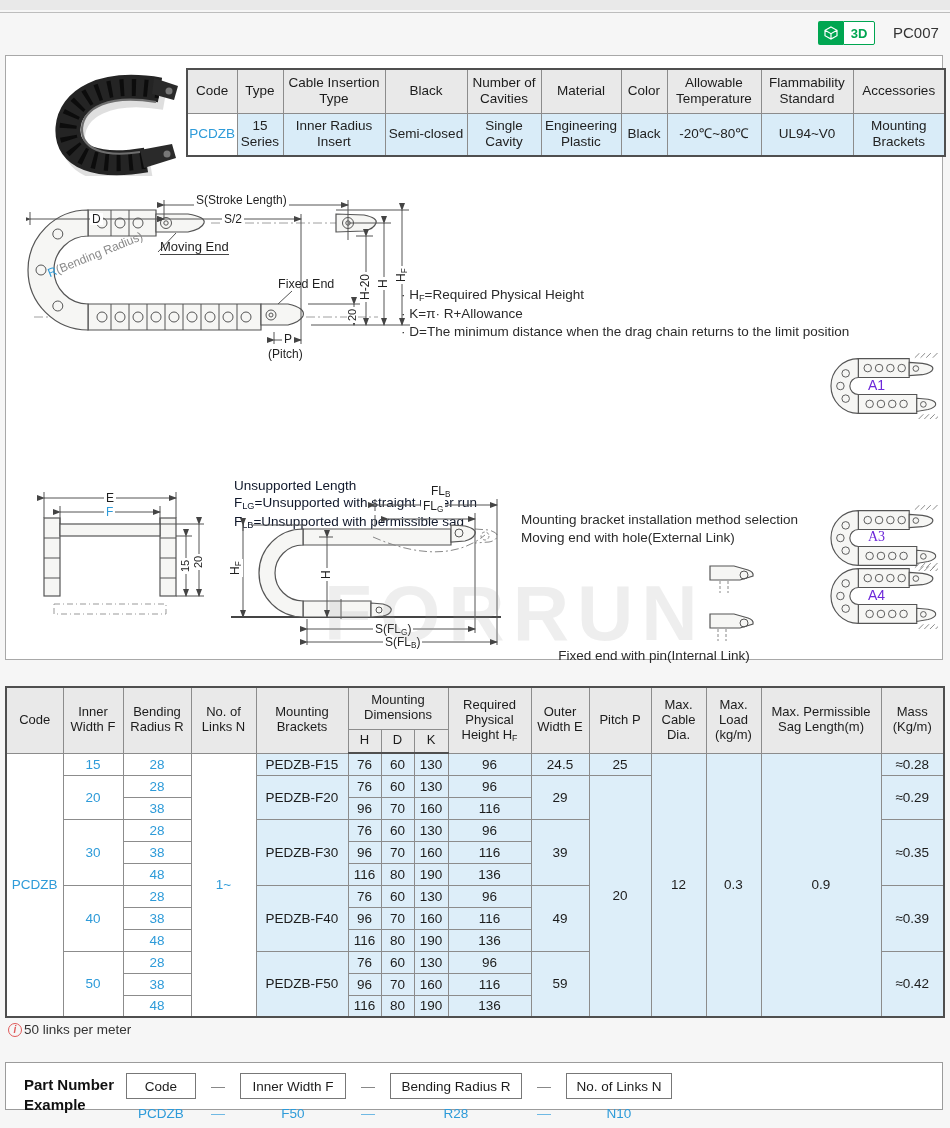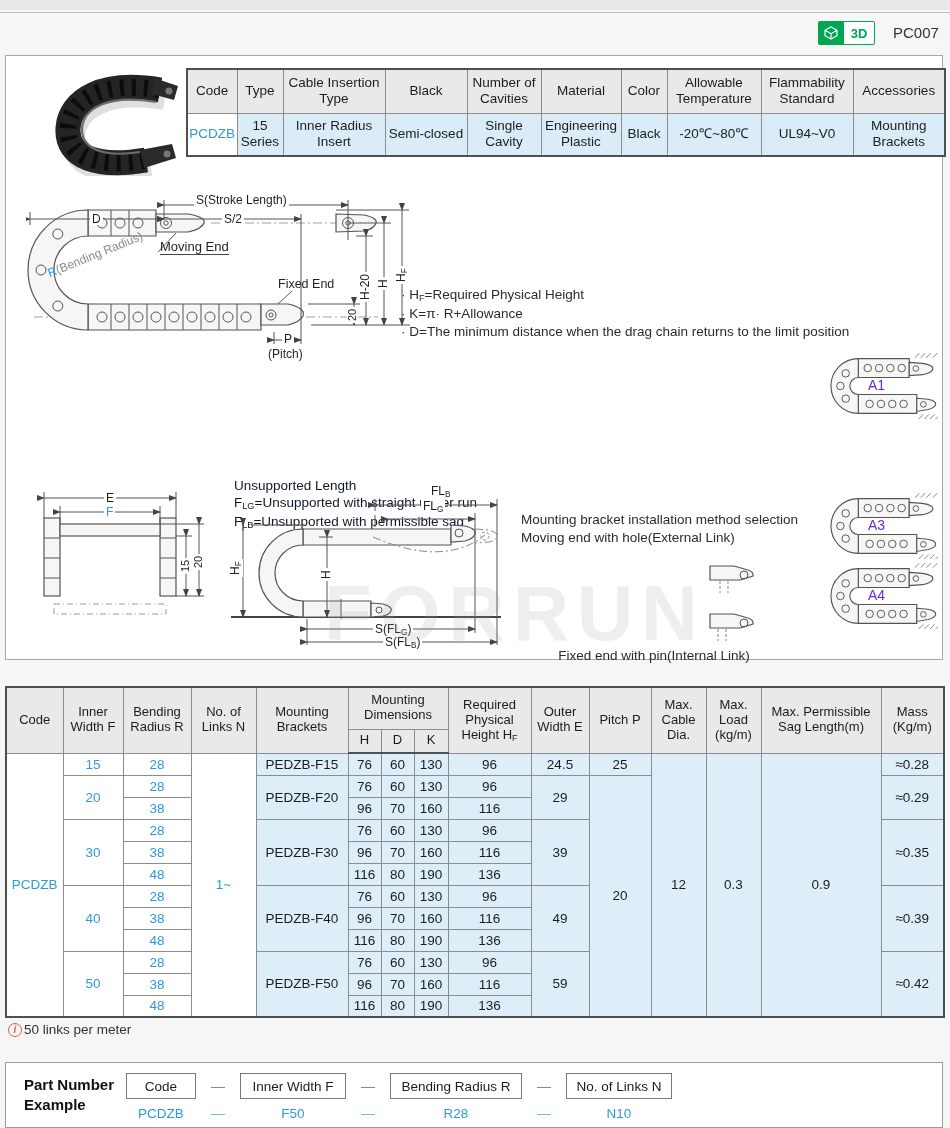--- a/index.html
+++ b/index.html
@@ -53,21 +53,21 @@
   .mt thead tr.t2 th { height:24px; }
   .mt thead tr:last-child th { border-bottom:2px solid #4f4f4f; }
   .mt td { font-size:13.5px; height:22px; background:#fff; color:#1c1c1c; }
   .mt td.lb { background:#ddeef9; }
   .mt td.bl { color:#2e9bd9; }
 
   .links-note { position:absolute; left:8px; top:1012px; font-size:13.5px; color:#333; display:flex; align-items:center; gap:2px; }
   .info-ic { display:inline-flex; width:14px; height:14px; border:1.3px solid #e05a5a; border-radius:50%; color:#e05a5a; font-size:10px; align-items:center; justify-content:center; font-style:italic; font-weight:bold; }
 
   
-  .pn-box { position:absolute; left:5px; top:1052px; width:938px; height:66px; background:#fff; border:1px solid #9b9b9b; }
+  .pn-box { position:absolute; left:5px; top:1052px; width:938px; height:48px; background:#fff; border:1px solid #9b9b9b; }
   .pn-title { position:absolute; left:18px; top:12px; font-size:15px; font-weight:bold; line-height:1.35; color:#111; }
   .pn-grid { position:absolute; left:120px; top:10px; display:grid; grid-template-columns:70px 44px 106px 44px 132px 44px 106px; }
   .pn-cell { display:flex; flex-direction:column; align-items:center; }
   .pn-b { width:100%; height:26px; border:1.5px solid #777; background:#fff; display:flex; align-items:center; justify-content:center; font-size:13.5px; color:#1c1c1c; }
   .pn-v { margin-top:7px; font-size:13.5px; color:#2e9bd9; }
   .pn-dash { display:flex; flex-direction:column; align-items:center; }
   .pn-dash .g { height:26px; display:flex; align-items:center; color:#888; font-size:14px; }
   .pn-dash .b { margin-top:7px; color:#6fb9e4; font-size:14px; line-height:1; }
 </style>
 </head>
@@ -333,21 +333,21 @@
       </svg>
     </div>
     <div class="mount-caption">Fixed end with pin(Internal Link)</div>
 
     <div class="a-item" style="top:297px;">
       <svg width="116" height="66">
           <use href="#chainC" width="116" height="66"></use>
         </svg>
       <span class="a-lab">A1</span>
     </div>
-    <div class="a-item" style="top:437px;">
+    <div class="a-item" style="top:449px;font-family:Liberation Serif, serif;">
       <svg width="116" height="66">
           <use href="#chainC" width="116" height="66"></use>
         </svg>
       <span class="a-lab">A3</span>
     </div>
     <div class="a-item" style="top:507px;">
       <svg width="116" height="66">
           <use href="#chainC" width="116" height="66"></use>
         </svg>
       <span class="a-lab">A4</span>

